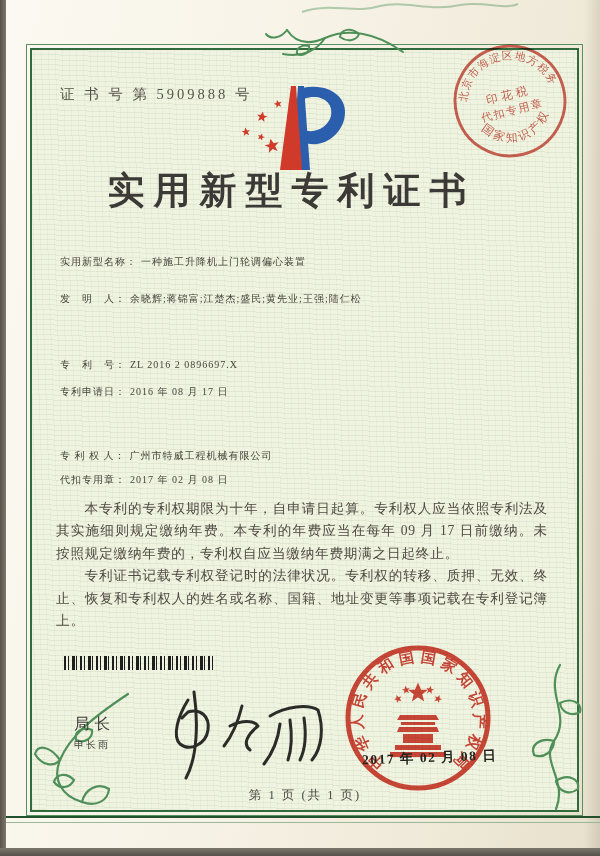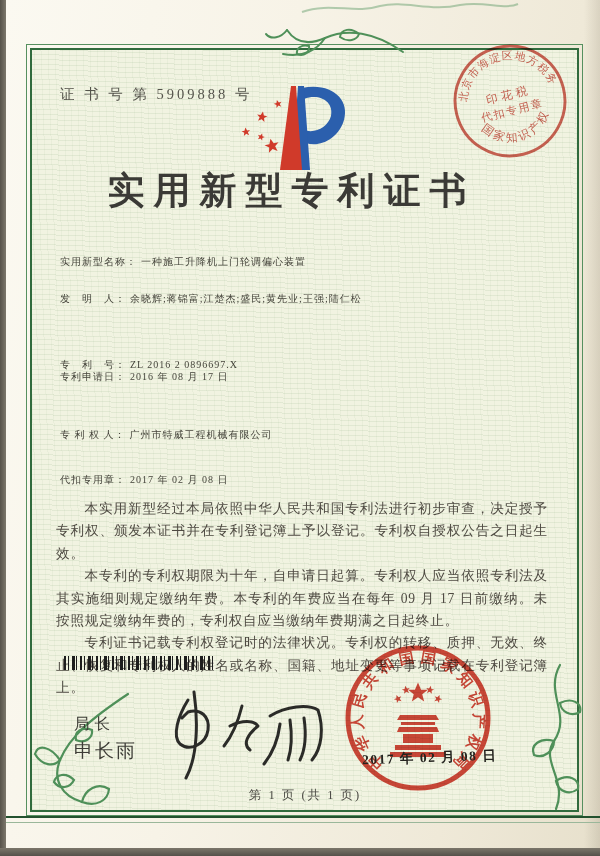--- a/index.html
+++ b/index.html
@@ -38,37 +38,37 @@
     font-size:14.5px;color:#55544c;letter-spacing:3px;text-align:center;
   }
   .logo{position:absolute;left:228px;top:82px;}
   .page-title{
     position:absolute;left:0;top:166px;width:583px;text-align:center;
     font-size:37px;font-weight:bold;color:#3b3a36;letter-spacing:9px;
   }
   .fields{position:absolute;left:60px;top:0;width:490px;}
   .field-row{position:absolute;left:0;white-space:nowrap;font-size:10px;color:#45443b;letter-spacing:1px;}
   .field-row .lab{margin-right:4px;}
-  .r0{top:255px}.r1{top:292px}.r2{top:358px}.r3{top:370px}.r4{top:428px}.r5{top:473px}
+  .r0{top:255px}.r1{top:292px}.r2{top:358px}.r3{top:385px}.r4{top:449px}.r5{top:473px}
   .paragraphs{
     position:absolute;left:56px;top:498px;width:492px;
     font-size:13.6px;line-height:22.4px;color:#4e4a42;
     text-align:justify;letter-spacing:.8px;
   }
   .paragraphs p{margin:0;text-indent:2.1em;}
   .barcode{
     position:absolute;left:64px;top:656px;width:152px;height:14px;
     background:repeating-linear-gradient(90deg,
       #1d1d1d 0 2px,transparent 2px 4px,
       #1d1d1d 4px 5px,transparent 5px 8px,
       #1d1d1d 8px 11px,transparent 11px 12px,
       #1d1d1d 12px 13px,transparent 13px 16px);
   }
   .officer-title{position:absolute;left:74px;top:704px;font-size:15.5px;color:#3d3c36;letter-spacing:5px;margin-top:10px;}
-  .officer-name{position:absolute;left:74px;top:738px;font-size:19px;color:#3d3c36;letter-spacing:2px;}
+  .officer-name{position:absolute;left:74px;top:738px;font-size:10px;color:#3d3c36;letter-spacing:2px;}
   .signature{position:absolute;left:150px;top:686px;}
   .tax-stamp{position:absolute;left:449px;top:40px;opacity:.78;transform:rotate(-14deg);mix-blend-mode:multiply;}
   .main-seal{position:absolute;left:343px;top:643px;opacity:.9;mix-blend-mode:multiply;}
   .seal-date{
     position:absolute;left:362px;top:749px;
     font-size:13.5px;color:#24231f;letter-spacing:1.5px;
     transform:rotate(-2deg);font-weight:bold;
   }
   .page-footer{
     position:absolute;left:0;top:787px;width:610px;text-align:center;
@@ -154,21 +154,20 @@
   </div>
   <div class="field-row r4">
     <span class="lab">专 利 权 人：</span><span class="val">广州市特威工程机械有限公司</span>
   </div>
   <div class="field-row r5">
     <span class="lab">代扣专用章：</span><span class="val">2017 年 02 月 08 日</span>
   </div>
 </div>
 
 <div class="paragraphs">
-  <p>本实用新型经过本局依照中华人民共和国专利法进行初步审查，决定授予专利权、颁发本证书并在专利登记簿上予以登记。专利权自授权公告之日起生效。</p>
   <p>本专利的专利权期限为十年，自申请日起算。专利权人应当依照专利法及其实施细则规定缴纳年费。本专利的年费应当在每年 09 月 17 日前缴纳。未按照规定缴纳年费的，专利权自应当缴纳年费期满之日起终止。</p>
   <p>专利证书记载专利权登记时的法律状况。专利权的转移、质押、无效、终止、恢复和专利权人的姓名或名称、国籍、地址变更等事项记载在专利登记簿上。</p>
 </div>
 
 <div class="barcode"></div>
 
 <div class="officer-title">局长</div>
 <div class="officer-name">申长雨</div>
 
 <svg class="signature" width="175" height="95" viewBox="0 0 175 95">

